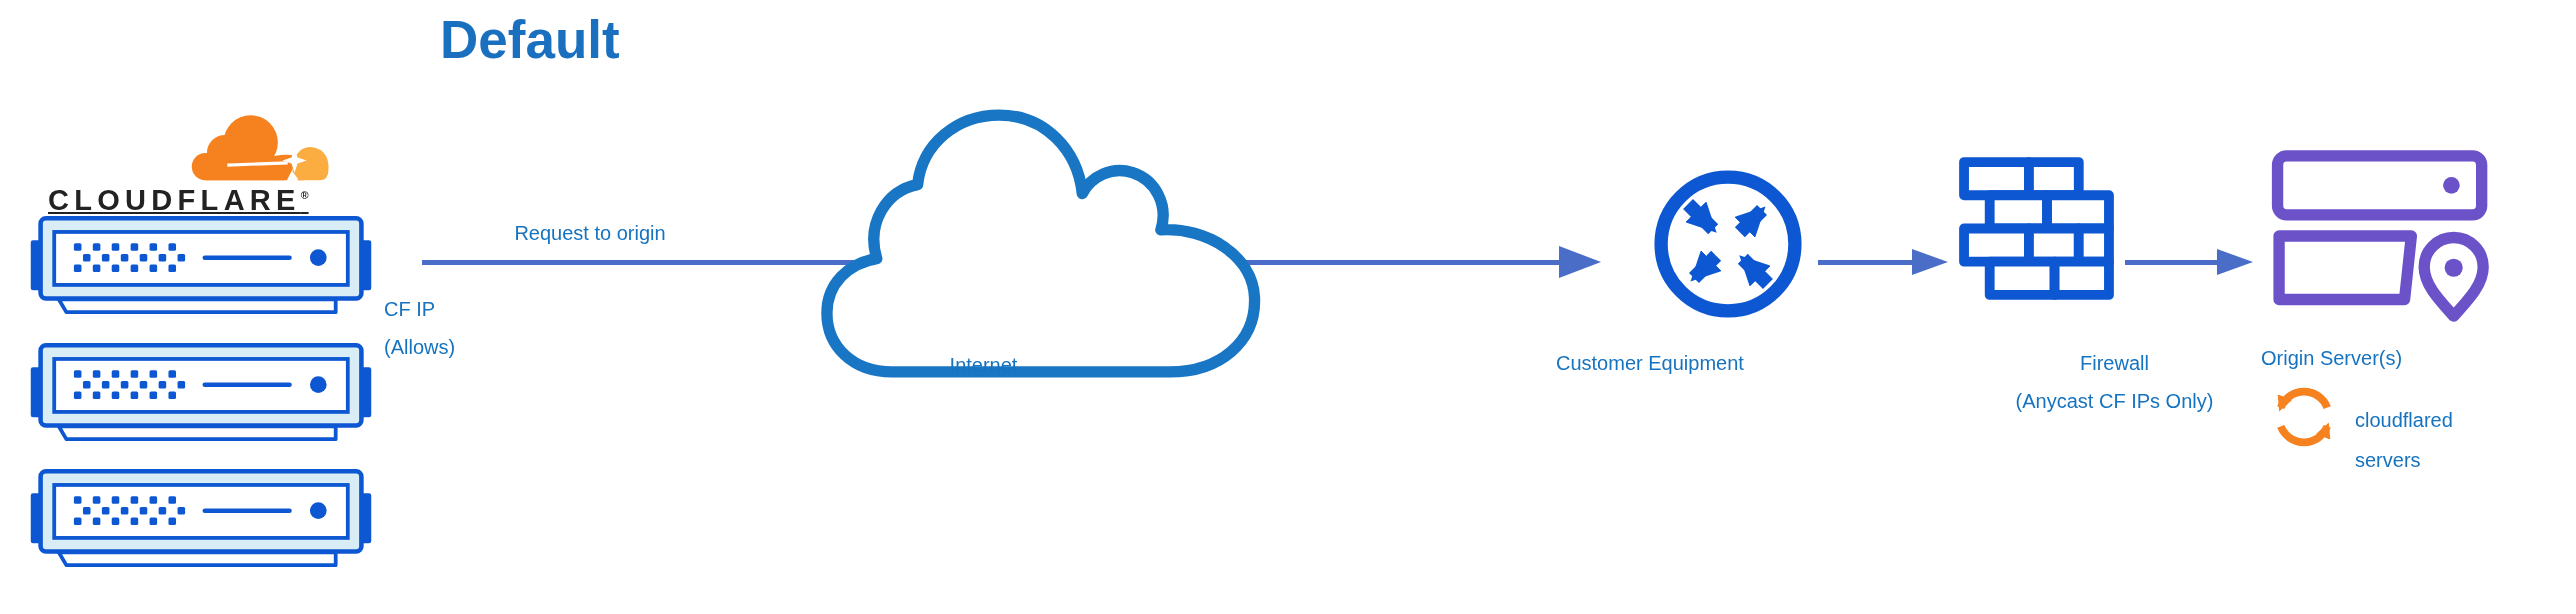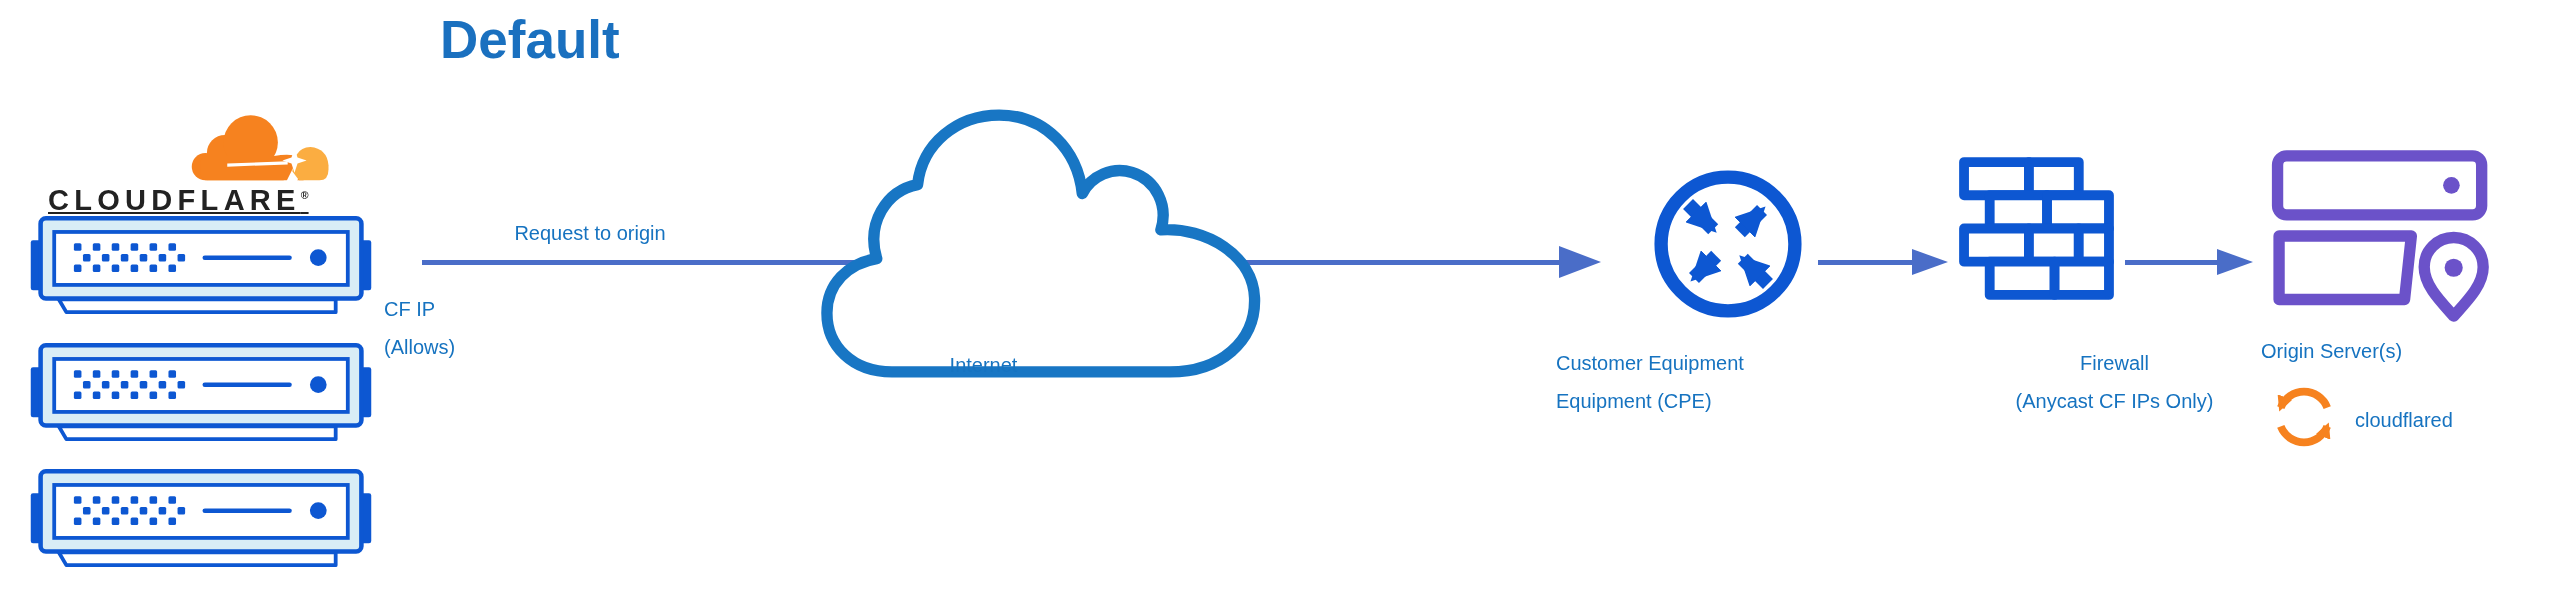--- a/index.html
+++ b/index.html
@@ -149,21 +149,20 @@
   <g stroke="#0d57d2" stroke-width="9.5" fill="none">
     <path d="M23 23 L40 40" marker-end="url(#bhead)"></path>
     <path d="M58 42 L73 27" marker-end="url(#bhead)"></path>
     <path d="M42 58 L27 73" marker-end="url(#bhead)"></path>
     <path d="M77 77 L60 60" marker-end="url(#bhead)"></path>
   </g>
 </svg>
 
 <div class="abs label" style="left:1556px; top:344px;">
   <div>Customer Equipment</div>
-  <div>Equipment (CPE)</div>
 </div>
 
 <div class="abs flow-shaft" style="left:1818px; top:260px; width:94px;"></div>
 <div class="abs flow-head small" style="left:1912px; top:249px;"></div>
 
 <svg class="abs" style="left:1958px; top:156px;" width="157" height="148" viewBox="0 0 208 196">
   <g fill="#ffffff" stroke="#0d57d2" stroke-width="13" stroke-linejoin="round">
     <rect x="8" y="8" width="86" height="44"></rect>
     <rect x="94" y="8" width="66" height="44"></rect>
     <rect x="42" y="52" width="76" height="44"></rect>
@@ -187,30 +186,31 @@
 <svg class="abs" style="left:2270px; top:148px;" width="223" height="182" viewBox="0 0 295 240">
   <g fill="#ffffff" stroke="#6b52c9" stroke-width="15" stroke-linejoin="round">
     <rect x="10" y="10" width="270" height="78" rx="12"></rect>
     <path d="M12 116 L187 116 L178 200 L12 200 Z"></path>
     <path d="M243 118 a39 39 0 0 1 39 39 c0 24 -21 45 -39 65 c-18 -20 -39 -41 -39 -65 a39 39 0 0 1 39 -39 Z"></path>
   </g>
   <circle cx="240" cy="49" r="11" fill="#6b52c9"></circle>
   <circle cx="243" cy="158" r="12" fill="#6b52c9"></circle>
 </svg>
 
-<div class="abs label" style="left:2261px; top:332px;">Origin Server(s)</div>
+<div class="abs label" style="left:2261px; top:339px;">Origin Server(s)</div>
 
 <svg class="abs" style="left:2261px; top:383px;" width="86" height="68" viewBox="0 0 100 78">
   <defs>
     <marker id="ohead" viewBox="0 0 9 9" refX="6.5" refY="4.5" markerWidth="2" markerHeight="2" orient="auto">
       <path d="M0 0 L9 4.5 L0 9 Z" fill="#f6821f"></path>
     </marker>
   </defs>
   <g stroke="#f6821f" stroke-width="9" fill="none">
     <path d="M77 28 A29 29 0 0 0 23 28" marker-end="url(#ohead)"></path>
     <path d="M23 50 A29 29 0 0 0 77 50" marker-end="url(#ohead)"></path>
   </g>
 </svg>
 
 <div class="abs label" style="left:2355px; top:400px; line-height:40px;">
   <div>cloudflared</div>
+  <div>servers</div>
 </div>
 
 
 </body></html>

